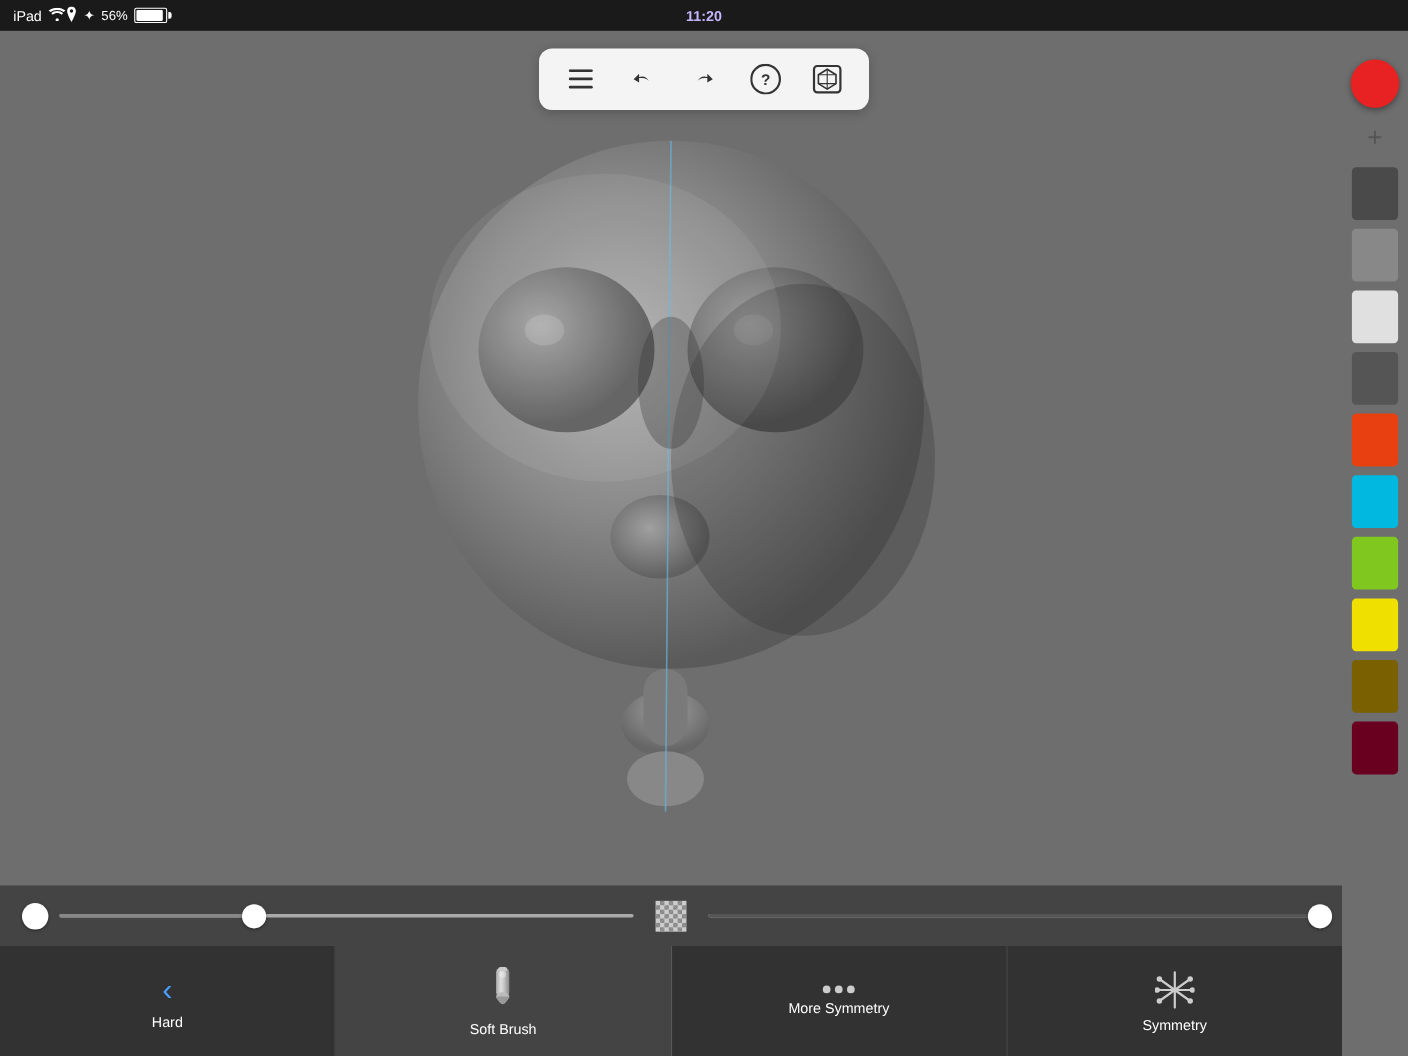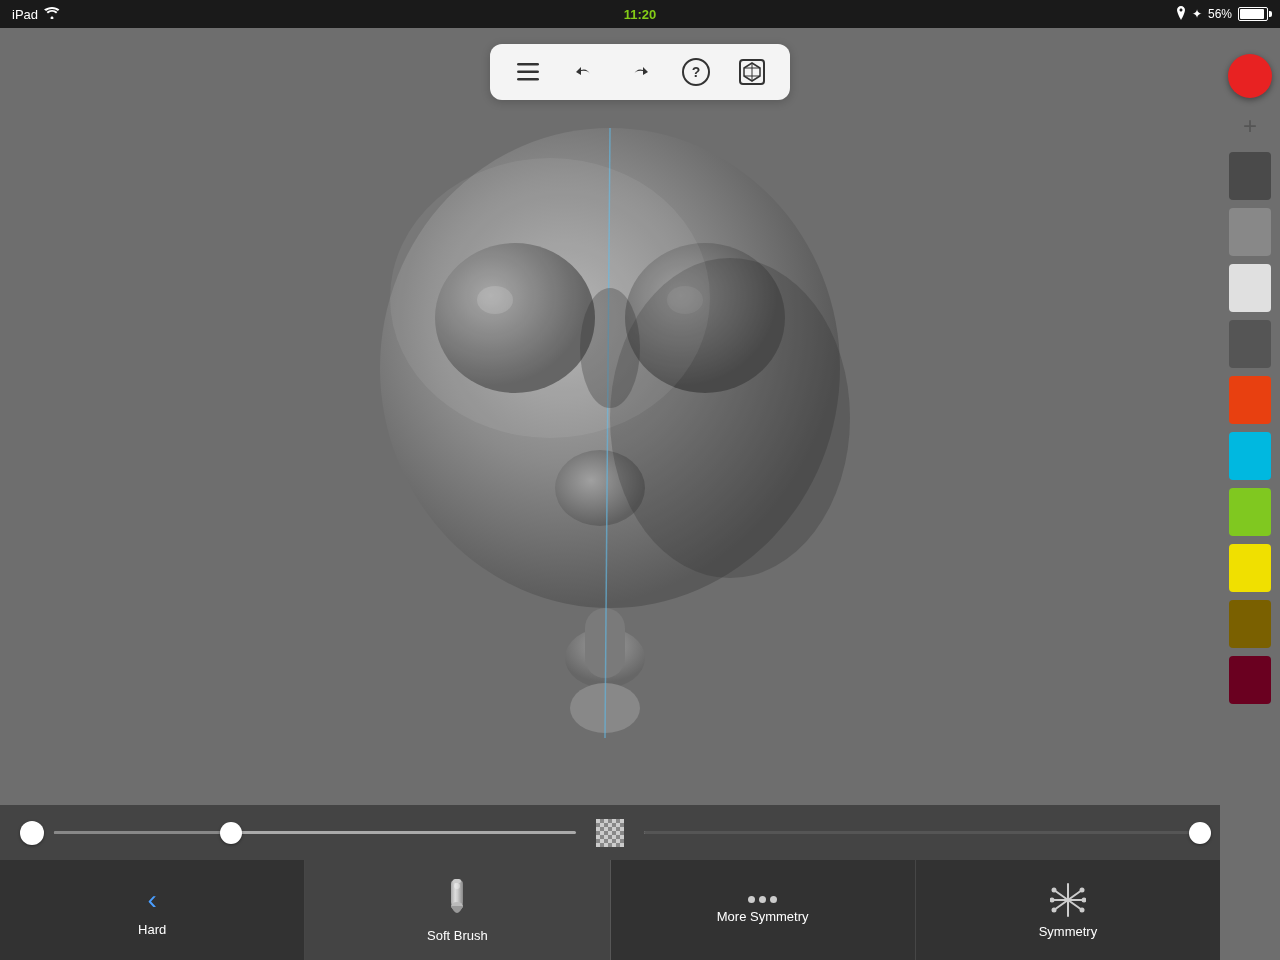--- a/index.html
+++ b/index.html
@@ -13,30 +13,29 @@
     }
 
     
     #status-bar {
       position: absolute;
       top: 0; left: 0; right: 0;
       height: 28px;
       background: #1a1a1a;
       display: flex;
       align-items: center;
-      justify-content: space-between;
       padding: 12px 12px;
       z-index: 100;
     }
     #status-left {
       display: flex; align-items: center; gap: 6px;
       color: white; font-size: 13px; font-weight: 500;
     }
     #status-center {
-      color: #84cc16; font-size: 13px; font-weight: 600;
+      color: #c4b5fd; font-size: 13px; font-weight: 600;
       position: absolute; left: 50%; transform: translateX(-50%);
     }
     #status-right {
       display: flex; align-items: center; gap: 6px;
       color: white; font-size: 12px;
     }
     .battery-container {
       display: flex; align-items: center; gap: 3px;
     }
     .battery-bar {

